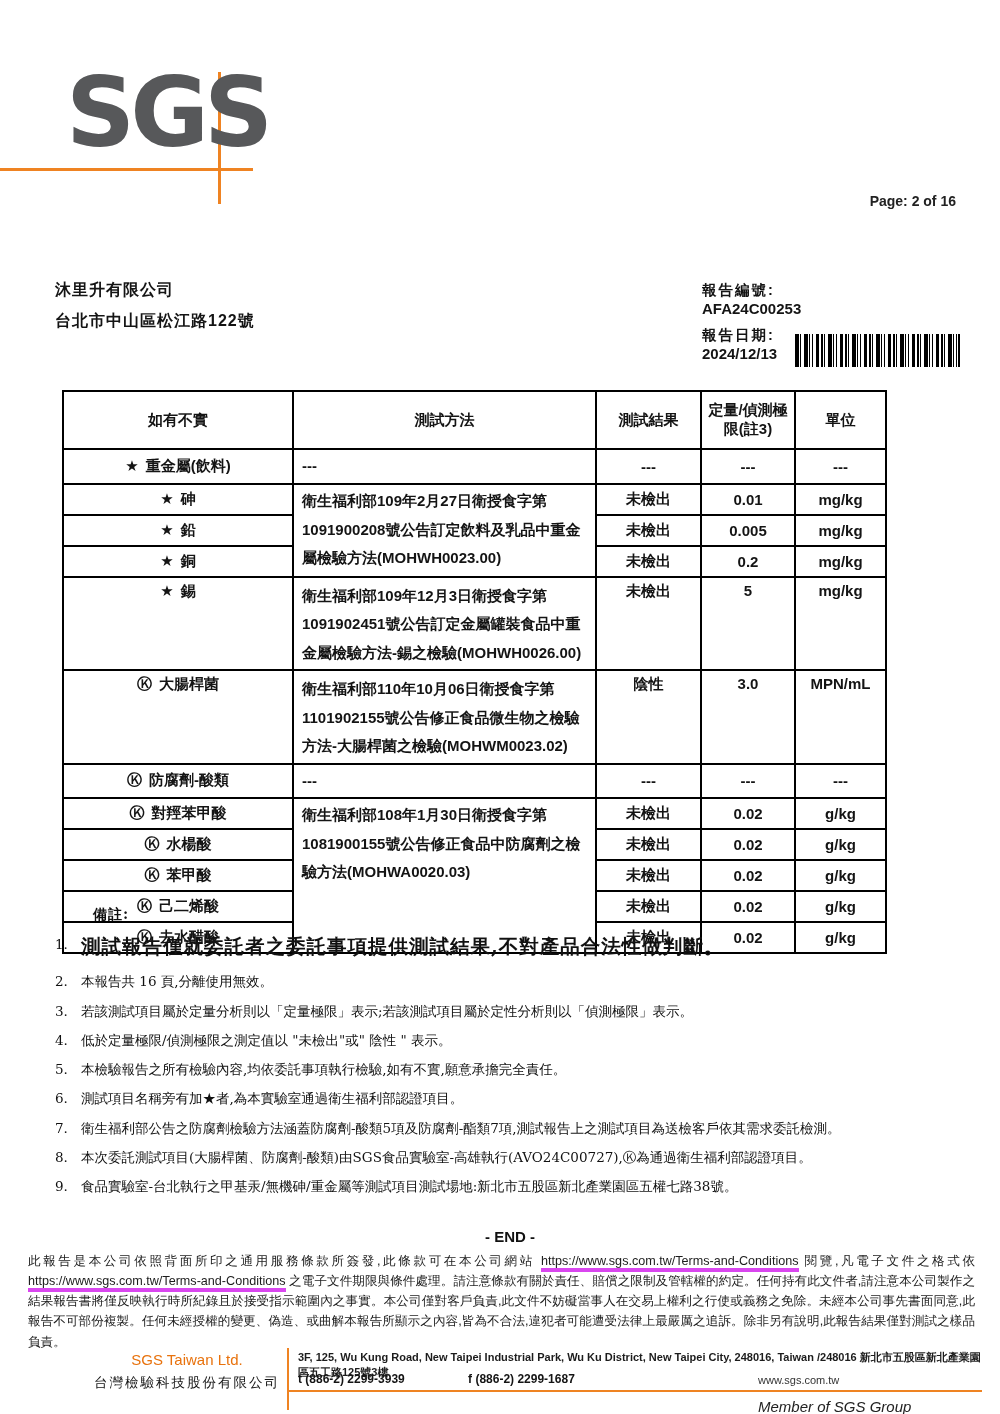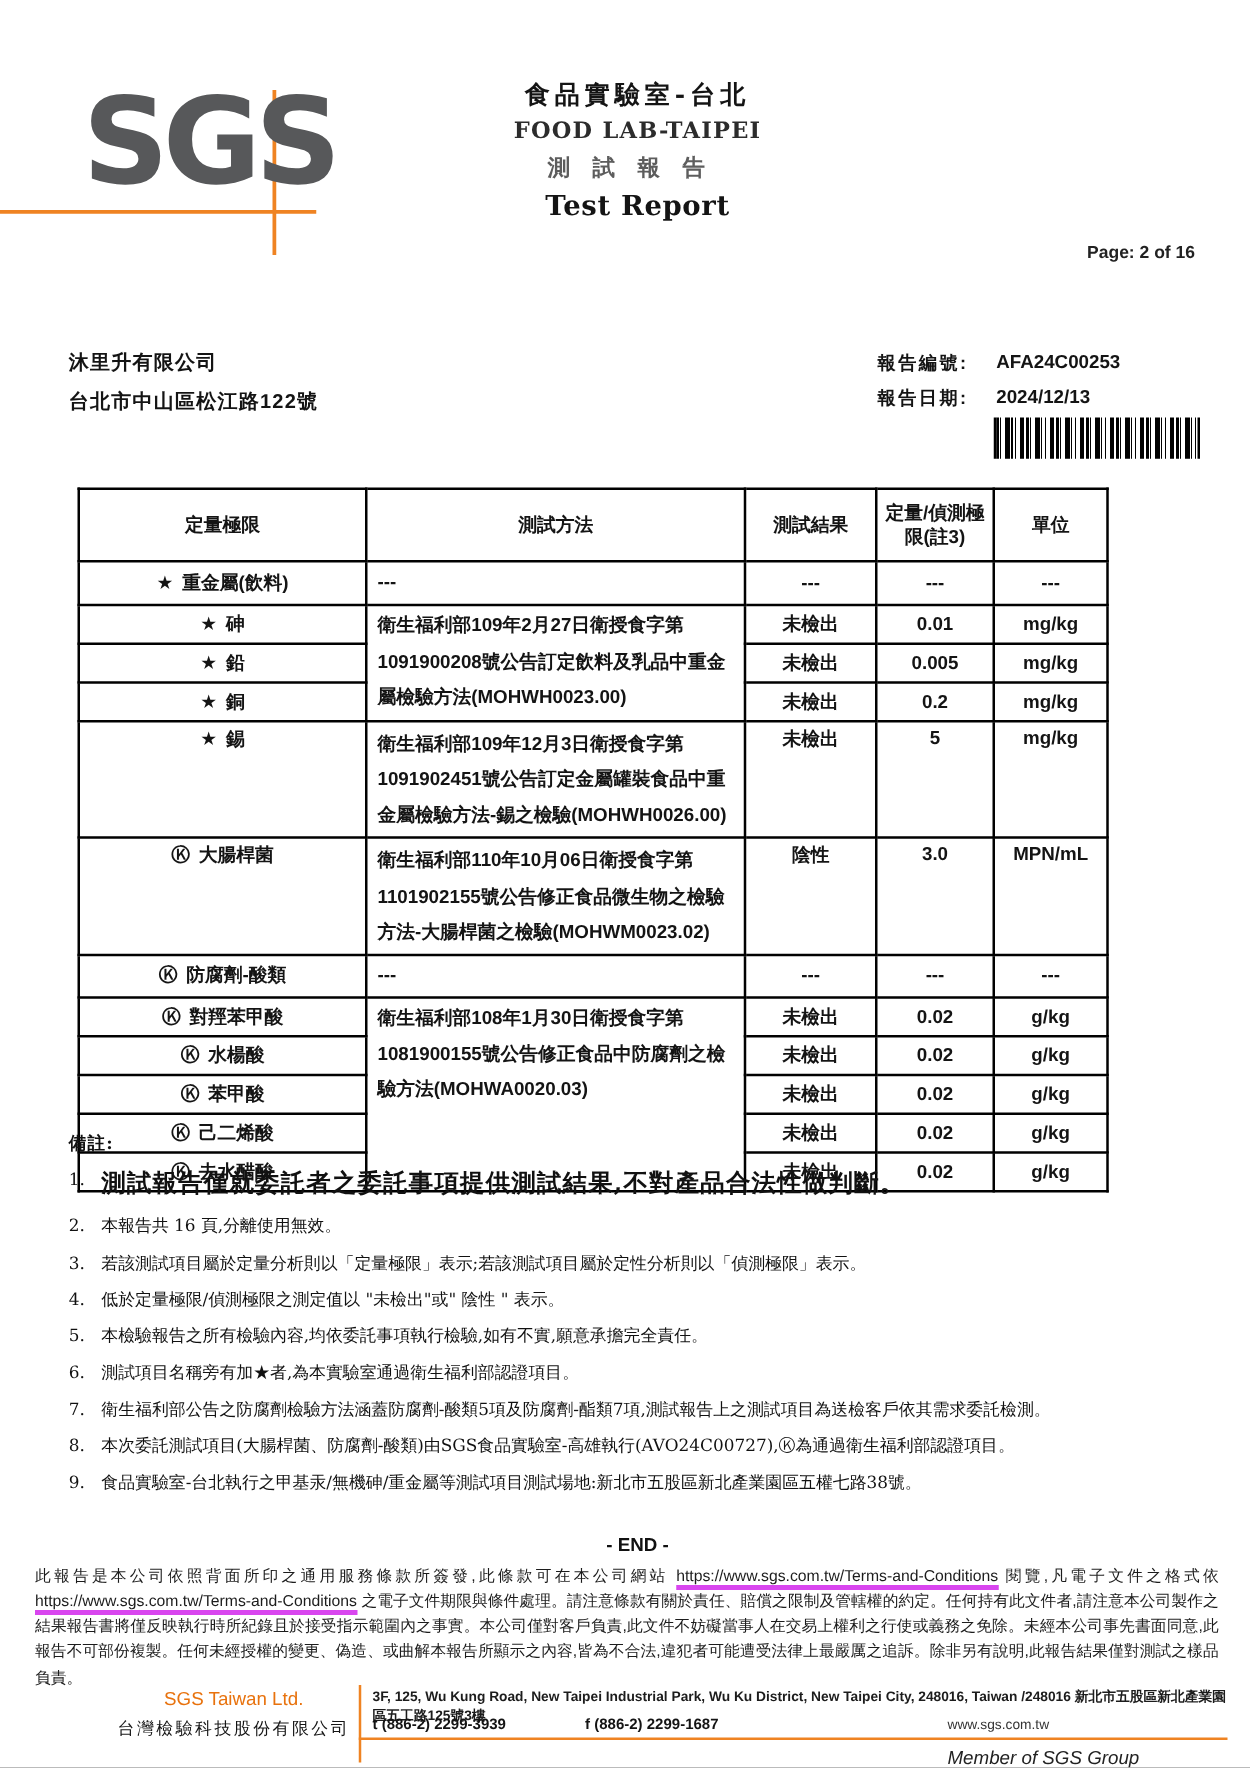--- a/index.html
+++ b/index.html
@@ -24,21 +24,21 @@
   .title-en{font-size:18px; font-weight:bold; color:#2c2c2c; letter-spacing:1px; margin-top:5px;}
   .title-stamp{font-size:18px; font-weight:bold; color:#3a3a3a; letter-spacing:18px; margin-top:7px; opacity:.82;}
   .title-report{font-size:22px; font-weight:bold; margin-top:6px; letter-spacing:.5px;}
   .page-label{position:absolute; right:44px; top:193px; font-size:14px; font-weight:bold; color:#222;}
 
   
   .client{position:absolute; left:55px; top:280px; font-weight:bold;}
   .client .name{font-size:16px; letter-spacing:1px;}
   .client .addr{font-size:16px; margin-top:10px; letter-spacing:1px;}
   .rinfo{position:absolute; left:702px; top:281px; font-weight:bold; font-size:14.5px;}
-  .rinfo .row{display:flex; margin-bottom:9px;}
+  .rinfo .row{display:flex; margin-bottom:9px;flex-direction:column;}
   .rinfo .lab{width:95px; letter-spacing:2px;}
   .rinfo .val{font-size:15px;}
   .barcode{position:absolute; left:795px; top:334px; width:161px; height:33px;
     background:repeating-linear-gradient(90deg,
       #000 0 2px,#fff 2px 3px,#000 3px 4px,#fff 4px 7px,
       #000 7px 11px,#fff 11px 12px,#000 12px 13px,#fff 13px 15px,
       #000 15px 16px,#fff 16px 19px,#000 19px 22px,#fff 22px 24px);
     border-left:2px solid #000; border-right:2px solid #000;}
 
   
@@ -53,21 +53,21 @@
   td.item{font-weight:bold; text-align:center; white-space:nowrap;}
   td.method{font-weight:600; font-size:14.5px; line-height:1.9; text-align:left;}
   td.c{text-align:center; font-weight:bold;}
   tr.std td{height:25px;}
   tr.tall td{vertical-align:top; padding-top:4px;}
   .pfx{display:inline-block; margin-right:7px;}
 
   
   .notes{position:absolute; left:55px; top:906px; width:910px;
     font-family:"DejaVu Serif","Liberation Serif",serif; color:#111;}
-  .notes .lbl{font-size:14px; font-weight:bold; letter-spacing:1px; margin-bottom:10px;}
+  .notes .lbl{font-size:14px; font-weight:bold; letter-spacing:1px; margin-bottom:10px;margin-left:38px;}
   .note{display:flex; margin-bottom:9px; line-height:1.5;}
   .note .num{width:26px; flex:0 0 26px; font-size:13.5px;}
   .note .txt{flex:1; font-size:13.5px;}
   .note.big .txt{font-size:19.5px; font-weight:bold; letter-spacing:1px; line-height:1.3;}
   .note.big{margin-bottom:12px; align-items:flex-start;}
   .end-marker{text-align:center; font-size:15px; font-weight:bold; margin-top:32px;
     font-family:"Liberation Sans",sans-serif;}
 
   
   .legal{position:absolute; left:28px; top:1251px; width:947px;
@@ -87,26 +87,20 @@
 </style>
 </head>
 <body>
 
 <div class="page">
 
   <div class="logo-hline"></div>
   <div class="logo-vline"></div>
   <div class="logo-text">SGS</div>
 
-  <div class="title-block">
-    <div class="title-zh">食品實驗室-台北</div>
-    <div class="title-en">FOOD LAB-TAIPEI</div>
-    <div class="title-stamp">測試報告</div>
-    <div class="title-report">Test Report</div>
-  </div>
 
   <div class="page-label">Page: 2 of 16</div>
 
   <div class="client">
     <div class="name">沐里升有限公司</div>
     <div class="addr">台北市中山區松江路122號</div>
   </div>
 
   <div class="rinfo">
     <div class="row">
@@ -123,21 +117,21 @@
   <table class="results">
     <colgroup>
         <col style="width:230px">
         <col style="width:303px">
         <col style="width:105px">
         <col style="width:94px">
         <col style="width:91px">
       </colgroup>
     <tbody>
         <tr>
-      <th>定量極限</th>
+      <th>如有不實</th>
       <th>測試方法</th>
       <th>測試結果</th>
       <th>定量/偵測極限(註3)</th>
       <th>單位</th>
     </tr>
     <tr class="std">
       <td class="item"><span class="pfx">★</span><span>重金屬(飲料)</span></td>
       <td class="method">---</td>
       <td class="c">---</td>
       <td class="c">---</td>

